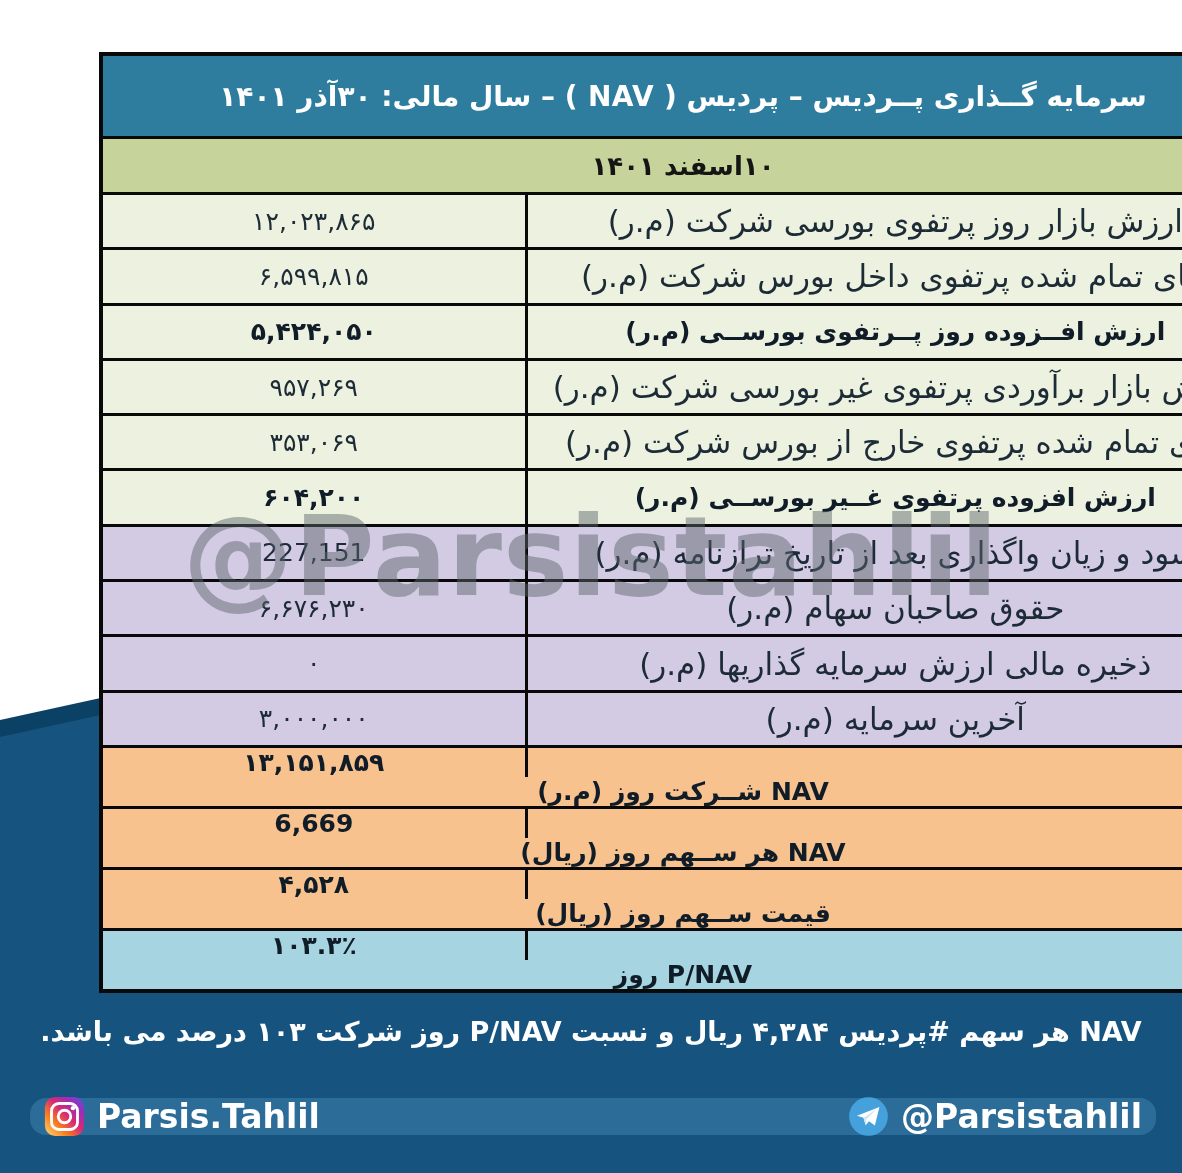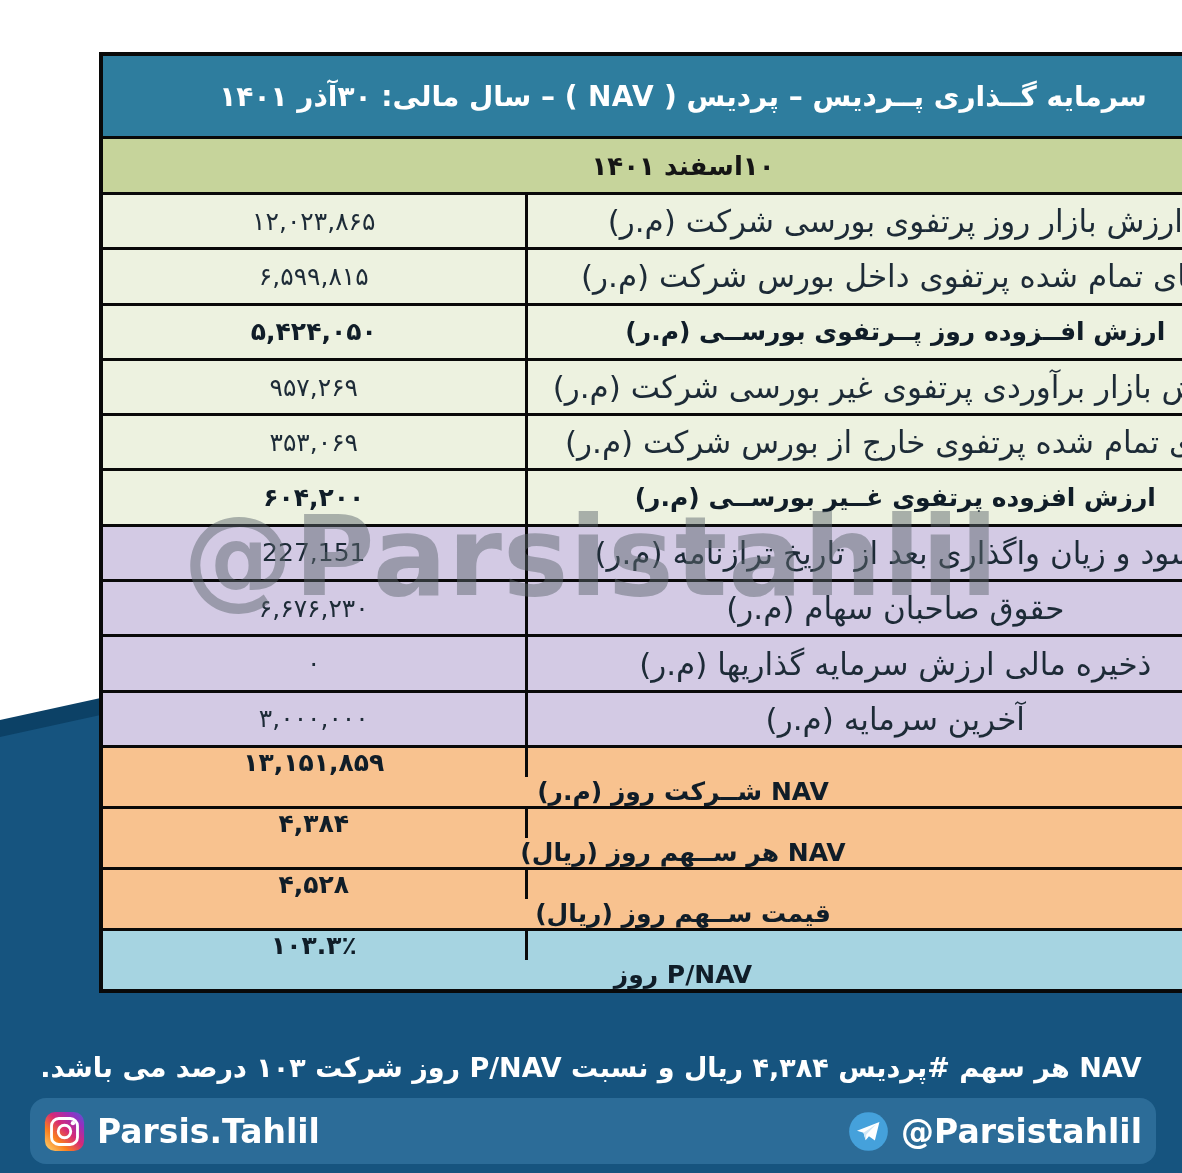--- a/index.html
+++ b/index.html
@@ -37,26 +37,26 @@
   .r-blue{background:#A6D4E1;flex-direction:column;}
 
   
   .watermark{
     position:absolute;left:50%;top:557px;transform:translate(-50%,-50%);
     font-size:110px;font-weight:bold;color:rgba(92,102,108,0.48);
     white-space:nowrap;pointer-events:none;z-index:3;letter-spacing:1px;
   }
 
   
-  .note{position:absolute;left:0;right:0;top:1052px;text-align:center;color:#ffffff;
+  .note{position:absolute;left:0;right:0;top:1016px;text-align:center;color:#ffffff;
     font-weight:bold;font-size:27px;direction:rtl;white-space:nowrap;z-index:4;}
 
   
   .social-bar{
-    position:absolute;left:30px;right:26px;top:1098px;height:66px;background:#2C6C98;
+    position:absolute;left:30px;right:26px;top:1098px;height:37px;background:#2C6C98;
     border-radius:16px;display:flex;align-items:center;justify-content:space-between;
     padding:0 14px;box-sizing:border-box;z-index:4;gap:28px;
   }
   .s-group{display:flex;align-items:center;gap:12px;color:#ffffff;
     font-weight:bold;font-size:33px;line-height:1;}
   .s-icon{display:block;}
 </style>
 </head>
 <body>
 
@@ -107,21 +107,21 @@
     </div>
     <div class="trow r-purple">
       <div class="vcell">۳,۰۰۰,۰۰۰</div>
       <div class="lcell">آخرین سرمایه (م.ر)</div>
     </div>
     <div class="trow r-orange bold">
       <div class="vcell">۱۳,۱۵۱,۸۵۹</div>
       <div class="lcell">NAV شــرکت روز (م.ر)</div>
     </div>
     <div class="trow r-orange bold">
-      <div class="vcell">۴,۳۸۴</div>
+      <div class="vcell">6,669</div>
       <div class="lcell">NAV هر ســهم روز (ریال)</div>
     </div>
     <div class="trow r-orange bold">
       <div class="vcell">۴,۵۲۸</div>
       <div class="lcell">قیمت ســهم روز (ریال)</div>
     </div>
     <div class="trow r-blue bold">
       <div class="vcell">۱۰۳.۳٪</div>
       <div class="lcell">P/NAV روز</div>
     </div>

